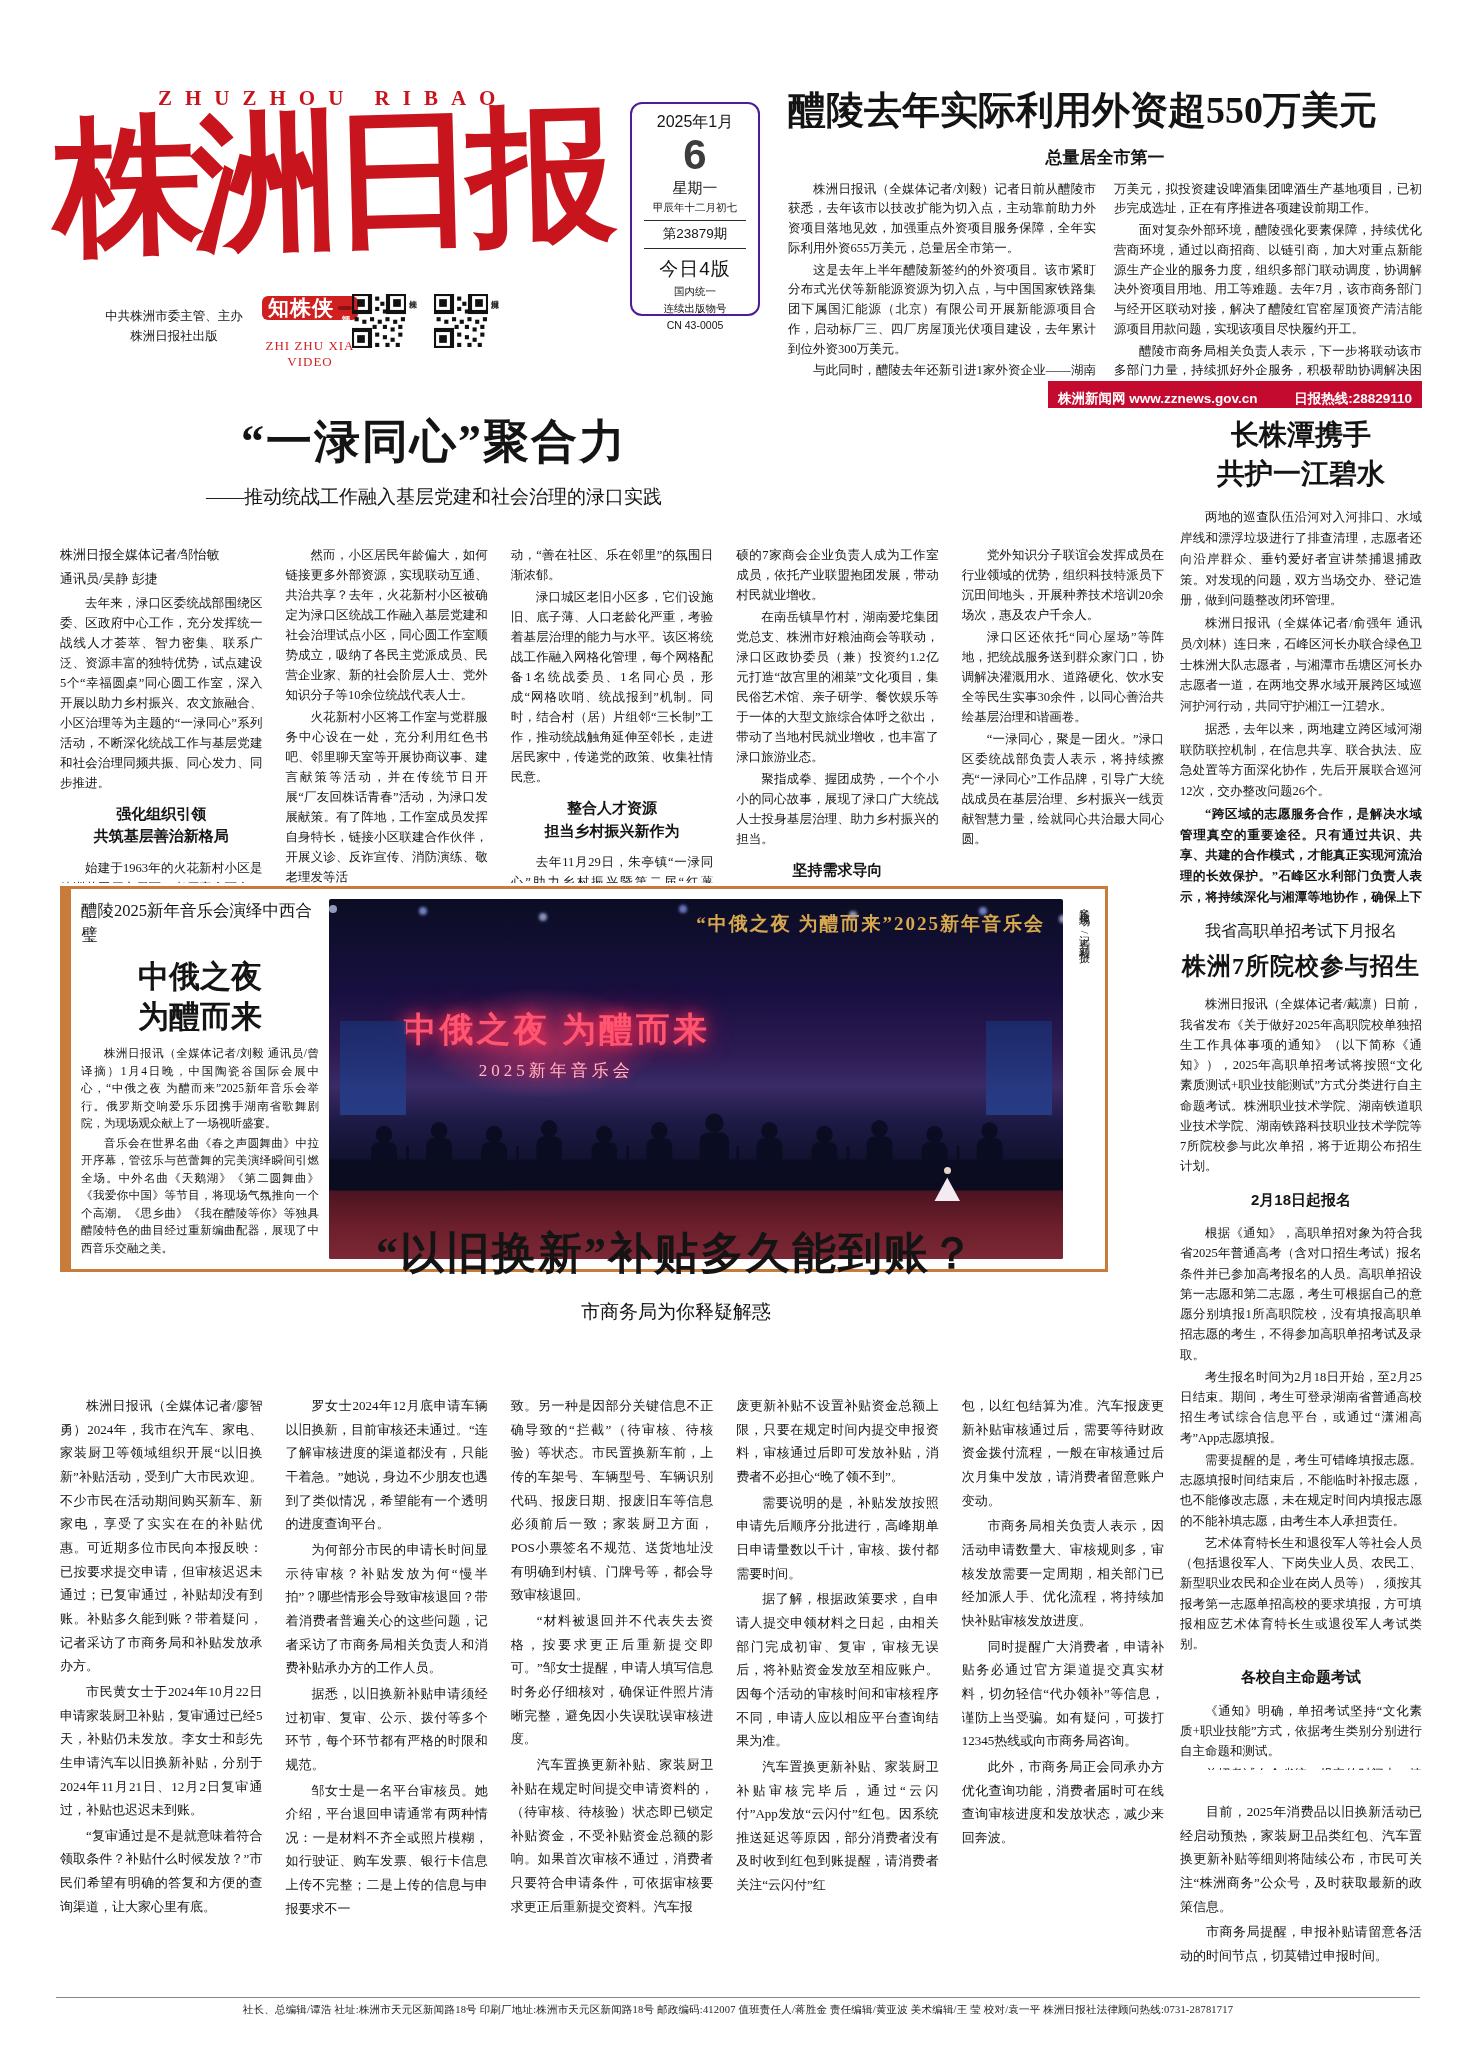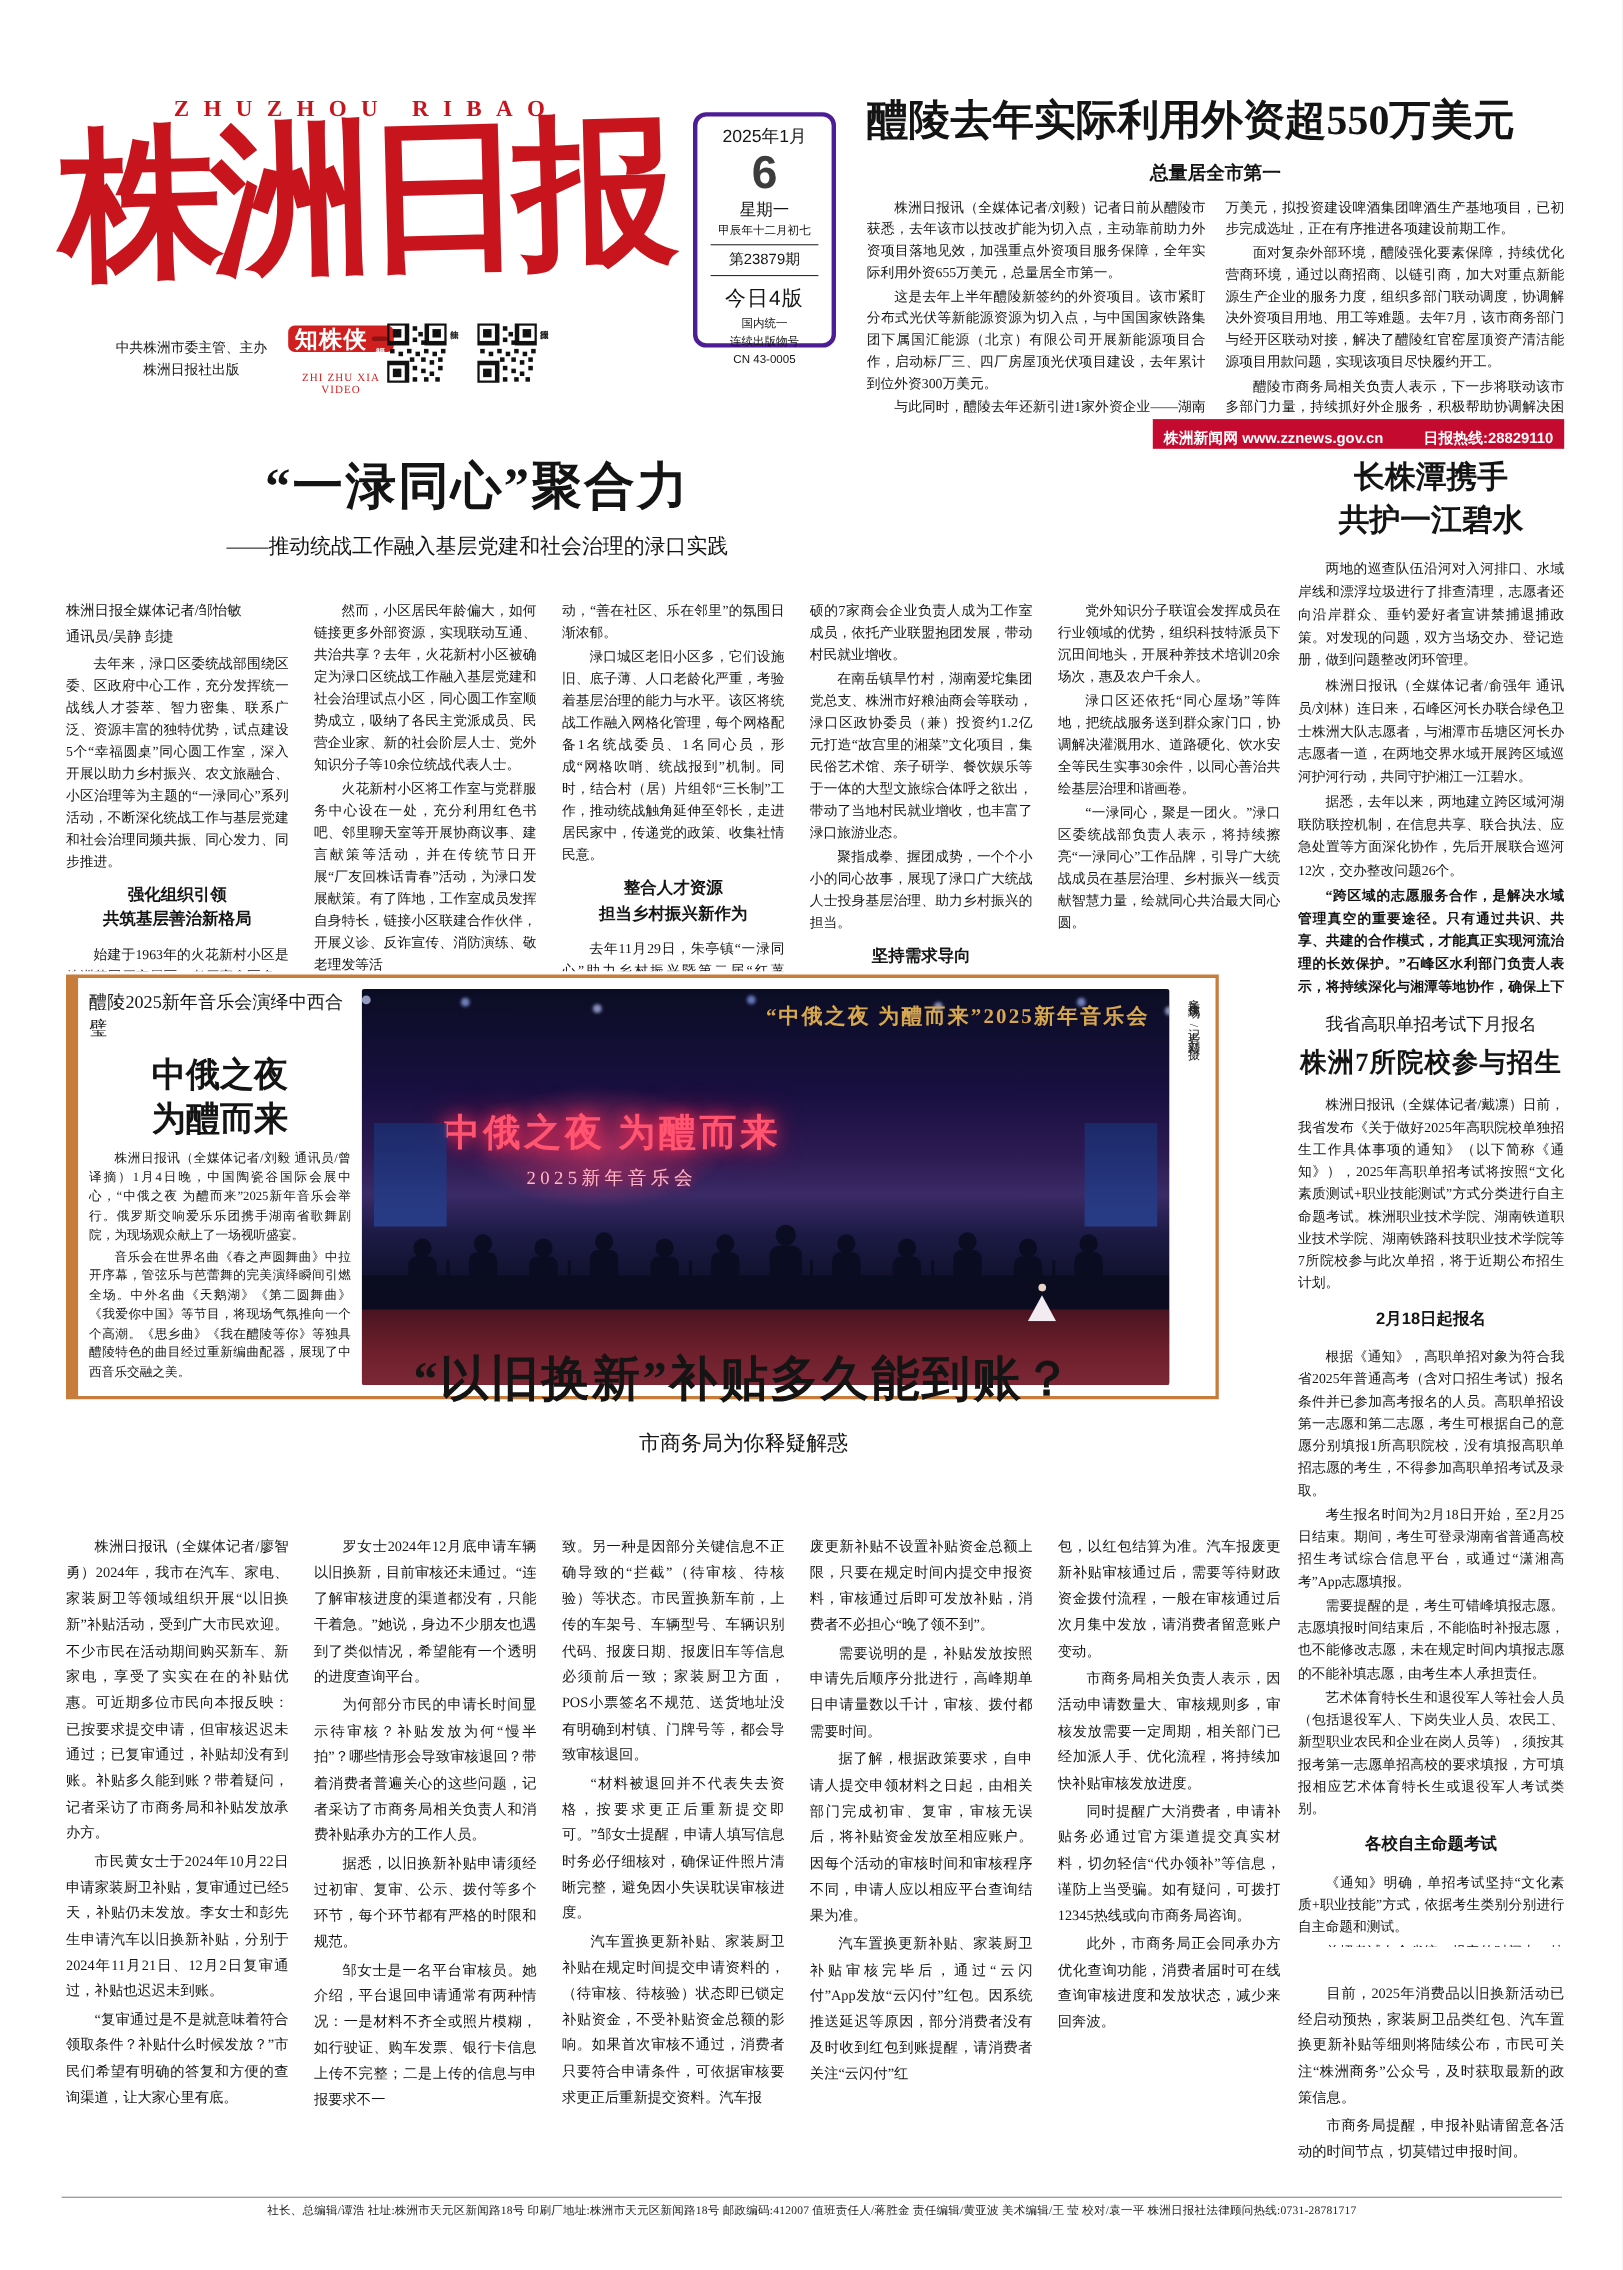--- a/index.html
+++ b/index.html
@@ -15,26 +15,26 @@
   
   .brand-en{left:158px;top:86px;color:#c8151d;font-weight:bold;font-size:21px;letter-spacing:13px;}
   .brand-cn{left:54px;top:96px;width:580px;font-size:148px;line-height:1.15;font-weight:bold;
             color:#c8151d;letter-spacing:-10px;white-space:nowrap;transform:rotate(-1.5deg);}
   .publisher{left:84px;top:306px;width:180px;text-align:center;font-size:12.5px;line-height:1.6;}
   .zzx-logo{left:262px;top:296px;width:96px;height:24px;background:#cf1f1f;border-radius:6px;
             color:#fff;display:flex;align-items:center;justify-content:center;gap:4px;}
   .zzx-logo .big{font-size:21px;font-weight:bold;letter-spacing:1px;}
   .zzx-logo .small{font-size:9px;background:#8e1212;padding:2px 2px;border-radius:2px;line-height:1.1;
                    writing-mode:vertical-rl;}
-  .zzx-en{left:262px;top:338px;width:96px;text-align:center;color:#cf1f1f;font-size:10px;letter-spacing:1px;}
+  .zzx-en{left:262px;top:338px;width:96px;text-align:center;color:#cf1f1f;font-size:13px;letter-spacing:1px;}
   .qr{width:54px;height:54px;}
   .qr-wrap{display:flex;align-items:flex-start;gap:2px;}
   .qr-label{writing-mode:vertical-rl;font-size:8px;line-height:1;color:#222;}
   
-  .datebox{left:630px;top:102px;width:130px;height:214px;border:4px solid #4c1d95;border-radius:12px;
+  .datebox{left:630px;top:102px;width:130px;height:214px;border:2px solid #4c1d95;border-radius:12px;
            text-align:center;padding-top:8px;box-sizing:border-box;font-family:"Liberation Sans",sans-serif;}
   .db-my{font-size:16px;}
   .db-day{font-size:42px;font-weight:bold;color:#3d3d3d;line-height:1.05;}
   .db-week{font-size:15px;margin-top:2px;}
   .db-lunar{font-size:10.5px;margin-top:3px;}
   .db-hr{border-top:1.5px solid #2b2b2b;margin:5px 12px 0 12px;}
   .db-issue{font-size:13.5px;margin-top:4px;}
   .db-pages{font-size:19px;margin-top:7px;letter-spacing:1px;}
   .db-s{font-size:10.5px;margin-top:3px;}
   

